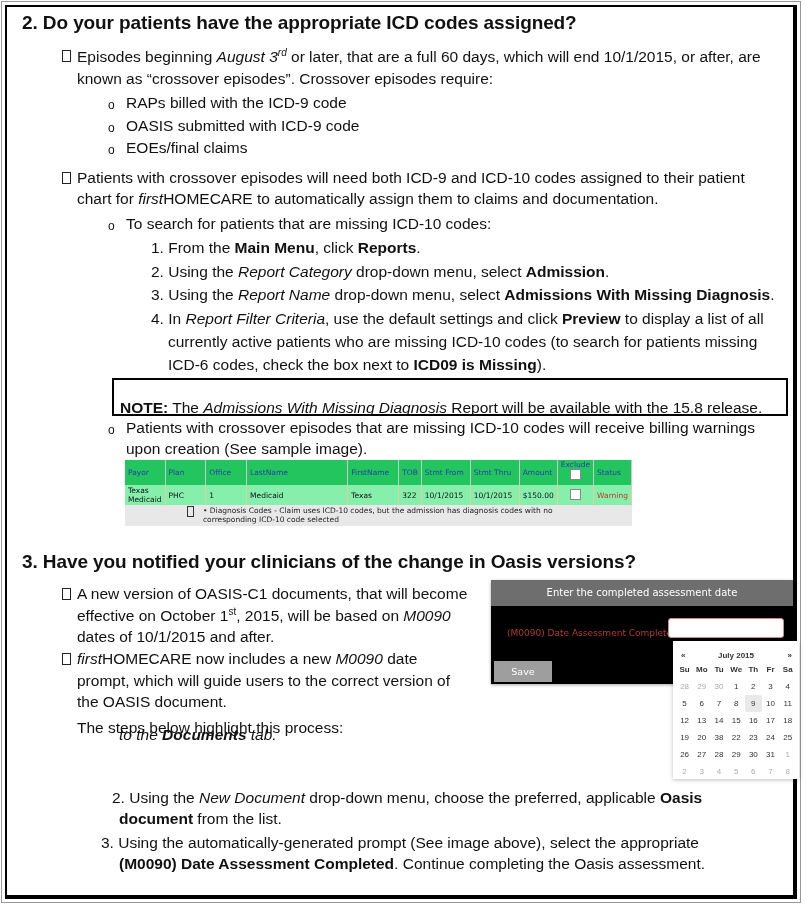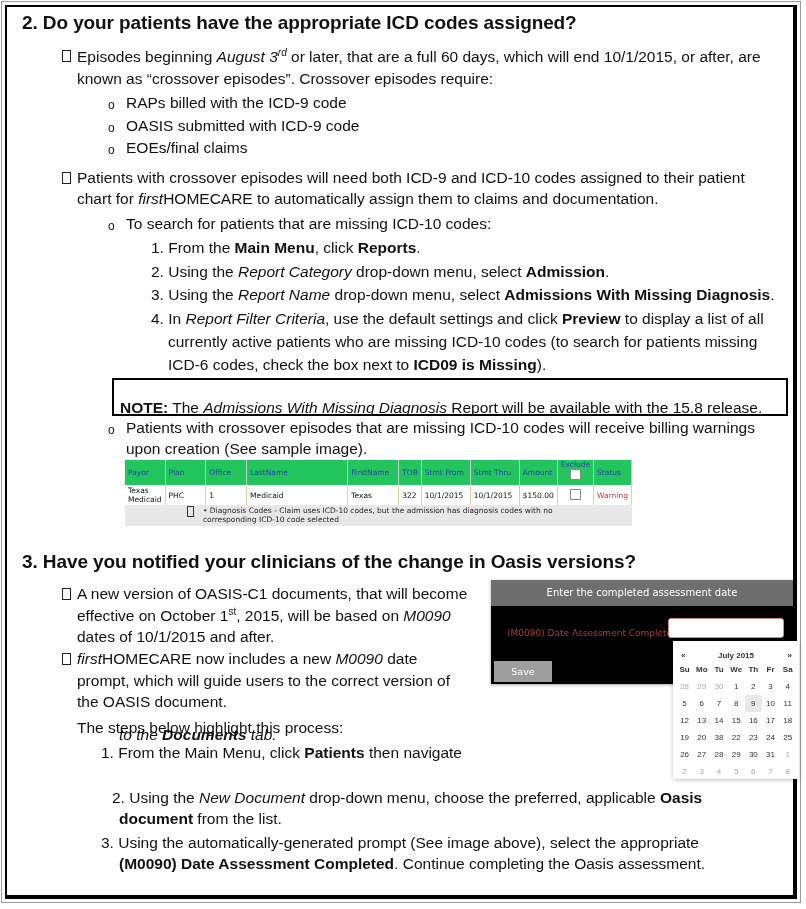--- a/index.html
+++ b/index.html
@@ -16,21 +16,21 @@
   .bullet-o { position:absolute; font-size:12px; }
   b { font-weight:bold; }
   i { font-style:italic; }
   sup { font-size:10px; line-height:0; }
   .note { position:absolute; left:112px; top:378px; width:676px; height:30px;
           border:2px solid #000; box-sizing:border-box; padding:17px 6px; white-space:nowrap; }
   
   .sample { position:absolute; left:125px; top:460px; width:507px; height:66px; background:#e8e8e8; font-family:"DejaVu Sans", sans-serif; font-size:7.5px; }
   .sample table { border-collapse:collapse; width:507px; }
   .sample th { background:#22c55e; color:#2a3fa8; font-weight:normal; text-align:left; padding:2px 3px; height:18px; border-right:1px solid #c8c8c8; vertical-align:middle; }
-  .sample td { background:#ffffff; padding:1px 3px; height:18px; border-right:1px solid #e0cfa0; vertical-align:middle; line-height:9px; }
+  .sample td { background:#86efac; padding:1px 3px; height:18px; border-right:1px solid #e0cfa0; vertical-align:middle; line-height:9px; }
   .sample .cb { display:inline-block; width:9px; height:9px; border:1px solid #888; background:#fff; }
   .sample .warn { color:#c0392b; }
   .sample .msg { position:absolute; left:78px; top:46px; line-height:9px; color:#222; }
   .sample .msg-icon { position:absolute; left:-16px; top:0; width:5px; height:9px; border:1px solid #333; }
   
   .modal { position:absolute; left:491px; top:580px; width:302px; height:104px; background:#000000;
            box-shadow:0 1px 3px rgba(0,0,0,0.35); font-family:"DejaVu Sans", sans-serif; }
   .modal-title { height:26px; background:#6e6e6e; color:#fff; font-size:10px; text-align:center; line-height:26px; }
   .modal-label { position:absolute; left:16px; top:43px; font-size:9px; color:#b03a3a; }
   .modal-input { position:absolute; left:177px; top:38px; width:116px; height:20px; border:1px solid #d48a8a; border-radius:3px; box-sizing:border-box; background:#fff; }
@@ -132,21 +132,20 @@
   <div class="p" style="left:77px;top:583px;">A new version of OASIS-C1 documents, that will become</div>
   <div class="p" style="left:77px;top:605px;"><span>effective on October 1</span><sup>st</sup><span>, 2015, will be based on </span><i>M0090</i></div>
   <div class="p" style="left:77px;top:626px;">dates of 10/1/2015 and after.</div>
 
   <span class="bullet-sq" style="left:62px;top:653px;"></span>
   <div class="p" style="left:77px;top:648px;"><i>first</i><span>HOMECARE now includes a new </span><i>M0090</i><span> date</span></div>
   <div class="p" style="left:77px;top:670px;">prompt, which will guide users to the correct version of</div>
   <div class="p" style="left:77px;top:691px;">the OASIS document.</div>
 
   <div class="p" style="left:77px;top:717px;">The steps below highlight this process:</div>
-  <div class="p" style="left:101px;top:742px;"><span>1. From the Main Menu, click </span><b>Patients</b><span> then navigate</span></div>
   <div class="p" style="left:119px;top:724px;font-style:italic;"><span>to the </span><b>Documents</b><span> tab.</span></div>
   <div class="p" style="left:112px;top:787px;"><span>2. Using the </span><i>New Document</i><span> drop-down menu, choose the preferred, applicable </span><b>Oasis</b></div>
   <div class="p" style="left:119px;top:808px;"><b>document</b><span> from the list.</span></div>
   <div class="p" style="left:101px;top:832px;">3. Using the automatically-generated prompt (See image above), select the appropriate</div>
   <div class="p" style="left:119px;top:853px;"><b>(M0090) Date Assessment Completed</b><span>. Continue completing the Oasis assessment.</span></div>
 
   <div class="modal">
     <div class="modal-title">Enter the completed assessment date</div>
     <div class="modal-label">(M0090) Date Assessment Completed :</div>
     <div class="modal-input"></div>

